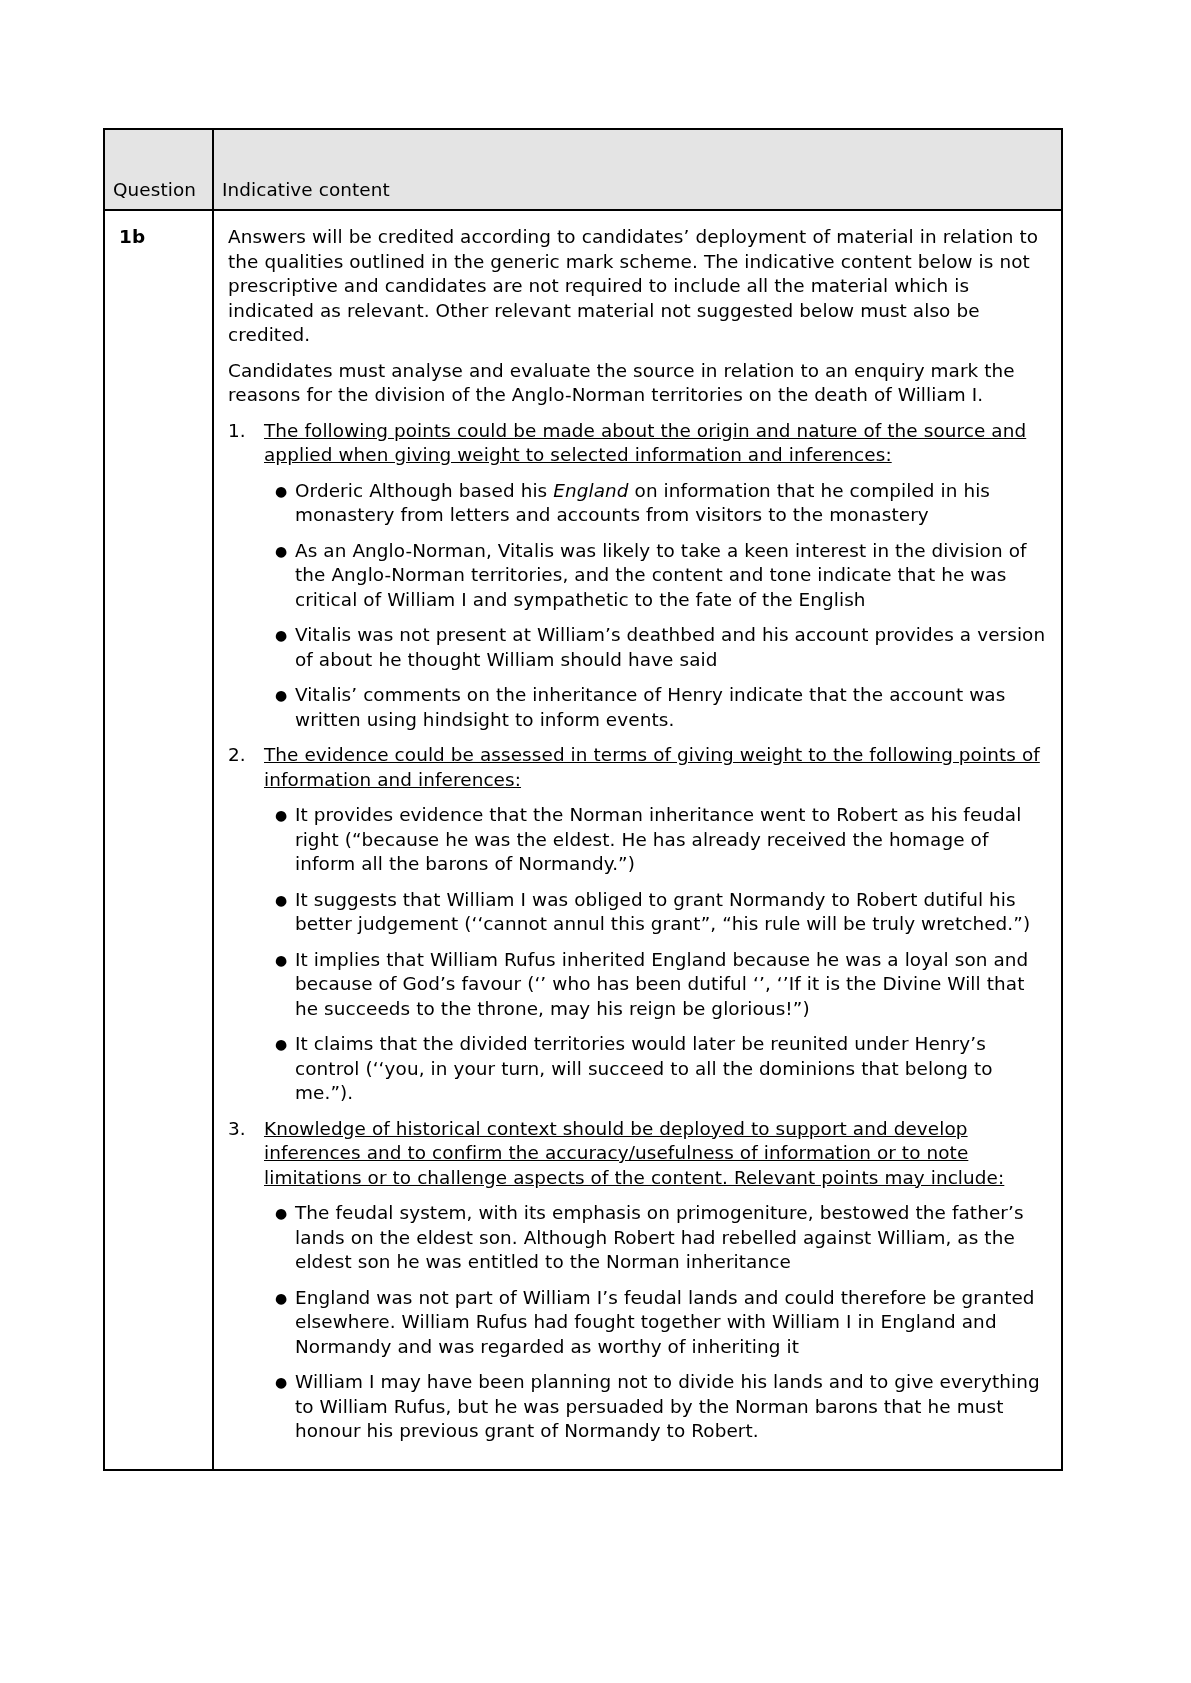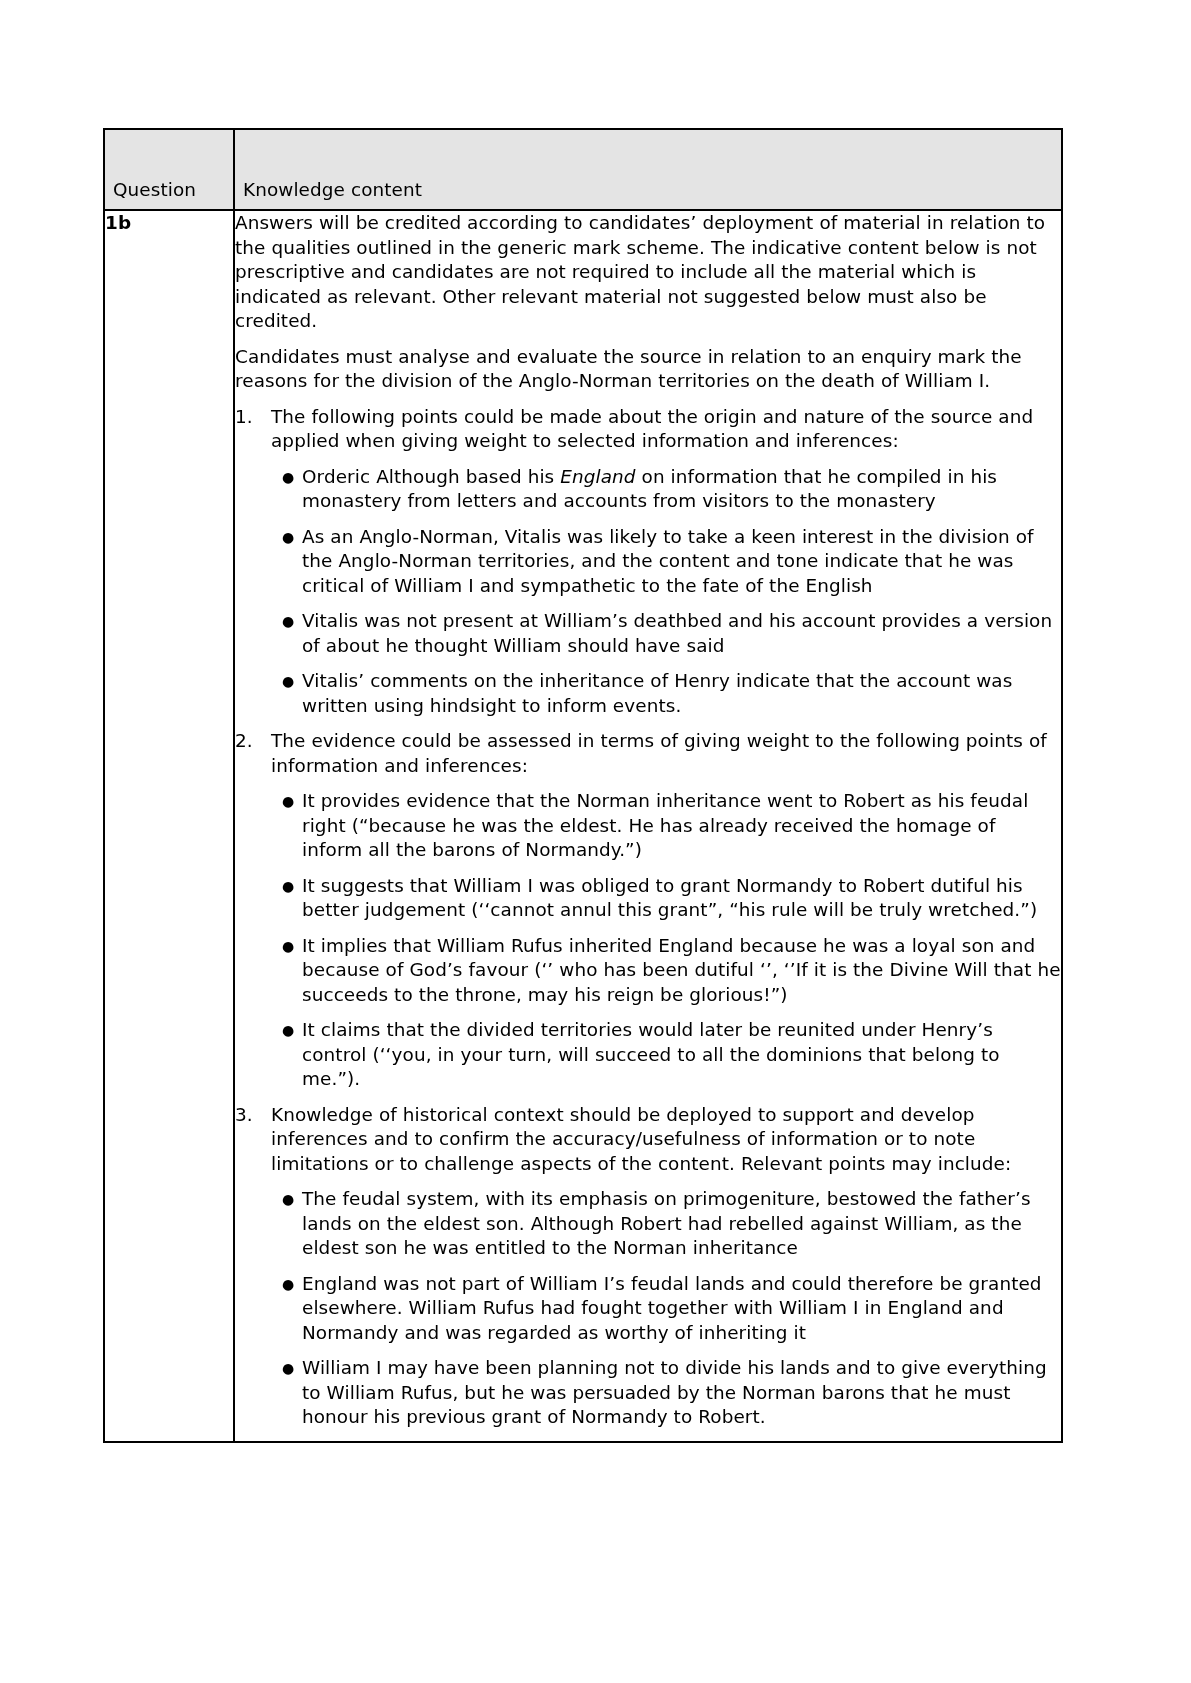--- a/index.html
+++ b/index.html
@@ -27,29 +27,29 @@
       top: 128px;
       width: 960px;
       border-collapse: collapse;
       font-size: 18.4px;
       line-height: 24.5px;
       letter-spacing: 0.1px;
     }
     table.ms td, table.ms th {
       border: 2px solid #000;
       vertical-align: top;
-      padding: 0;
+      padding: 14px;
     }
     table.ms th {
       background: #e4e4e4;
       font-weight: normal;
       text-align: left;
       height: 72px;
       vertical-align: bottom;
-      padding: 0 23px 7px 8px;
+      padding: 0 2px 7px 8px;
     }
     .col-q { width: 97px; }
     .q-cell {
       padding: 6px 8px 0 8px;
       font-weight: bold;
     }
     .c-cell {
       padding: 4px 8px 8px 10px;
     }
     p.para {
@@ -58,20 +58,21 @@
     .numbered {
       display: flex;
       margin: 0 0 11px 0;
     }
     .numbered .num {
       width: 36px;
       flex: 0 0 36px;
     }
     .numbered .numtext {
       flex: 1 1 auto;
+      text-decoration: underline;
     }
     ul.bul {
       list-style: none;
       margin: 0 0 0 38px;
       padding: 0;
     }
     ul.bul li {
       display: flex;
       margin: 0 0 11px 0;
     }
@@ -89,21 +90,21 @@
     .last-list li:last-child { margin-bottom: 0; }
   </style>
 </head>
 <body>
 
 <div class="page">
   <table class="ms">
     <thead>
       <tr>
         <th class="col-q">Question</th>
-        <th>Knowledge content</th>
+        <th>Indicative content</th>
       </tr>
     </thead>
     <tbody>
       <tr>
         <td class="q-cell">1b</td>
         <td class="c-cell">
           <p class="para">Answers will be credited according to candidates’ deployment of material in relation to the qualities outlined in the generic mark scheme. The indicative content below is not prescriptive and candidates are not required to include all the material which is indicated as relevant. Other relevant material not suggested below must also be credited.</p>
           <p class="para">Candidates must analyse and evaluate the source in relation to an enquiry mark the reasons for the division of the Anglo-Norman territories on the death of William I.</p>
 
           <div class="numbered">

